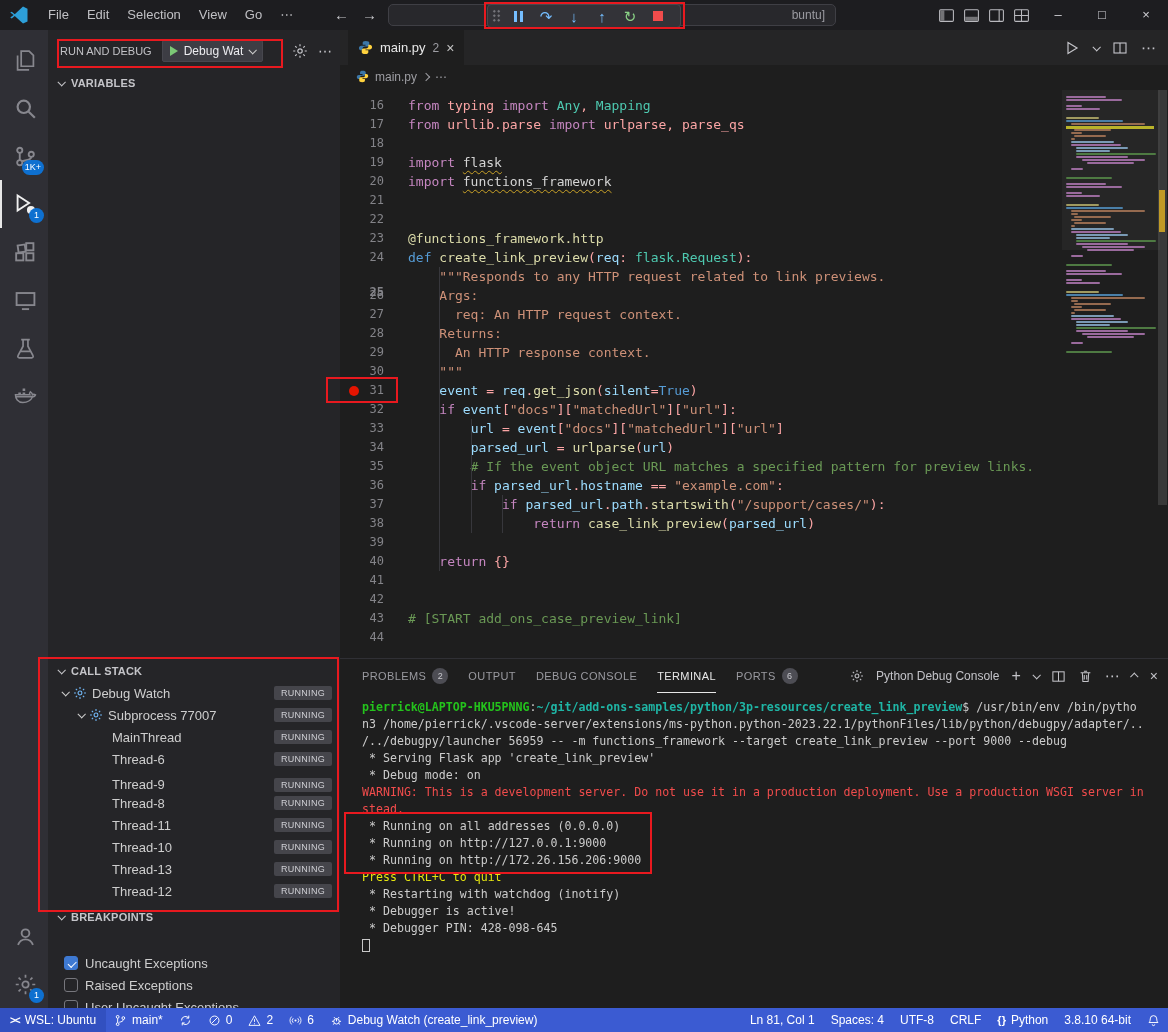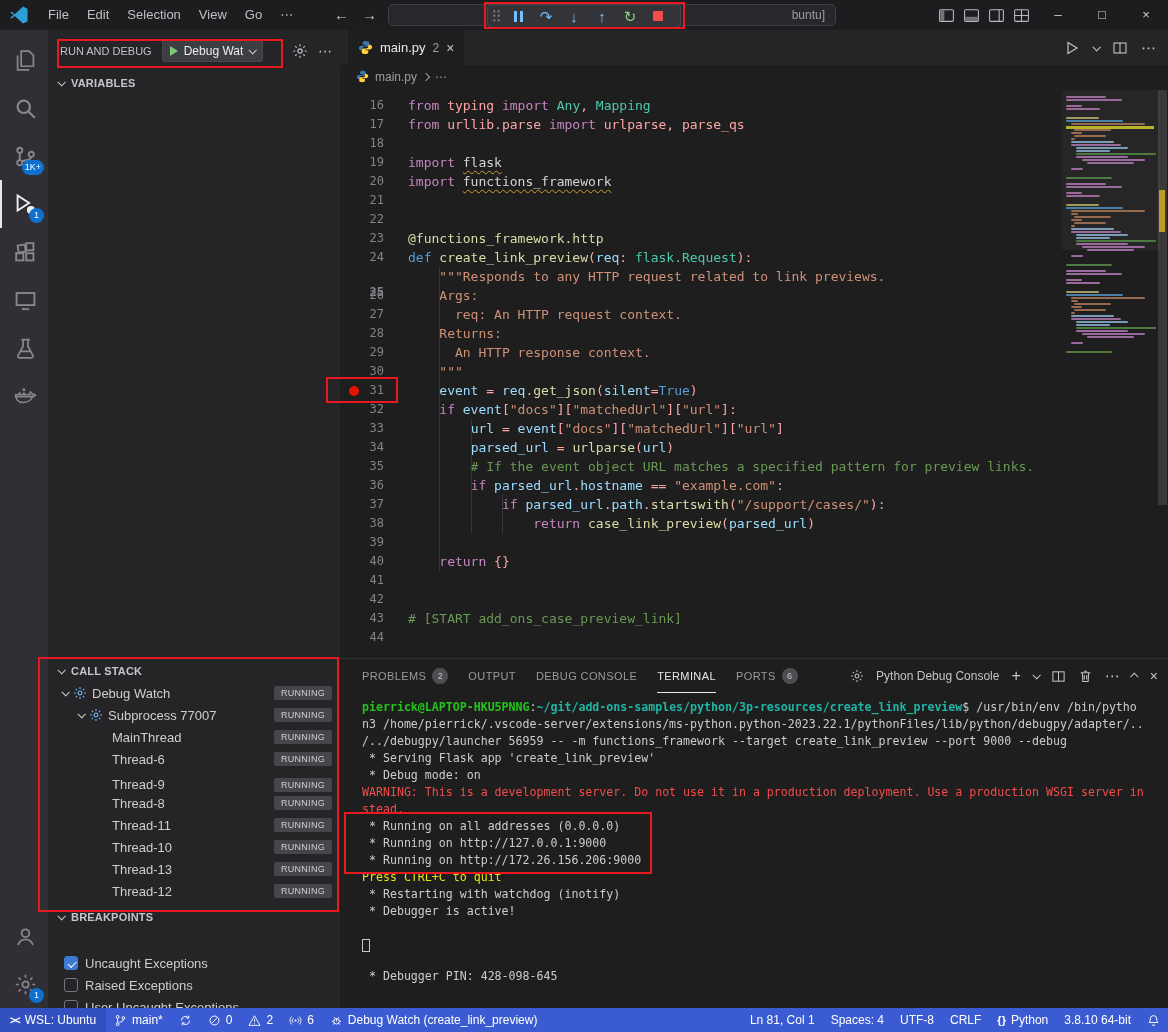--- a/index.html
+++ b/index.html
@@ -669,21 +669,21 @@
           <div class="term-line" style="top: 51px;"><span class="t-plain"> * Serving Flask app 'create_link_preview'</span></div>
           <div class="term-line" style="top: 68px;"><span class="t-plain"> * Debug mode: on</span></div>
           <div class="term-line" style="top: 85px;"><span class="t-red">WARNING: This is a development server. Do not use it in a production deployment. Use a production WSGI server in</span></div>
           <div class="term-line" style="top: 102px;"><span class="t-red">stead.</span></div>
           <div class="term-line" style="top: 119px;"><span class="t-plain"> * Running on all addresses (0.0.0.0)</span></div>
           <div class="term-line" style="top: 136px;"><span class="t-plain"> * Running on http://127.0.0.1:9000</span></div>
           <div class="term-line" style="top: 153px;"><span class="t-plain"> * Running on http://172.26.156.206:9000</span></div>
           <div class="term-line" style="top: 170px;"><span class="t-yellow">Press CTRL+C to quit</span></div>
           <div class="term-line" style="top: 187px;"><span class="t-plain"> * Restarting with watchdog (inotify)</span></div>
           <div class="term-line" style="top: 204px;"><span class="t-plain"> * Debugger is active!</span></div>
-          <div class="term-line" style="top: 221px; margin-top: 48px;"><span class="t-plain"> * Debugger PIN: 428-098-645</span></div>
+          <div class="term-line" style="top: 221px;"><span class="t-plain"> * Debugger PIN: 428-098-645</span></div>
         </div>
       <div id="term-cursor"></div>
     </div>
   </div>
 
   <div id="statusbar">
     <div id="sb-left" style="display:flex;align-items:center;height:24px">
         <div class="sb-item remote-bg">
           <span class="sb-remote-glyph">&gt;&lt;</span>
           <span>WSL: Ubuntu</span>

